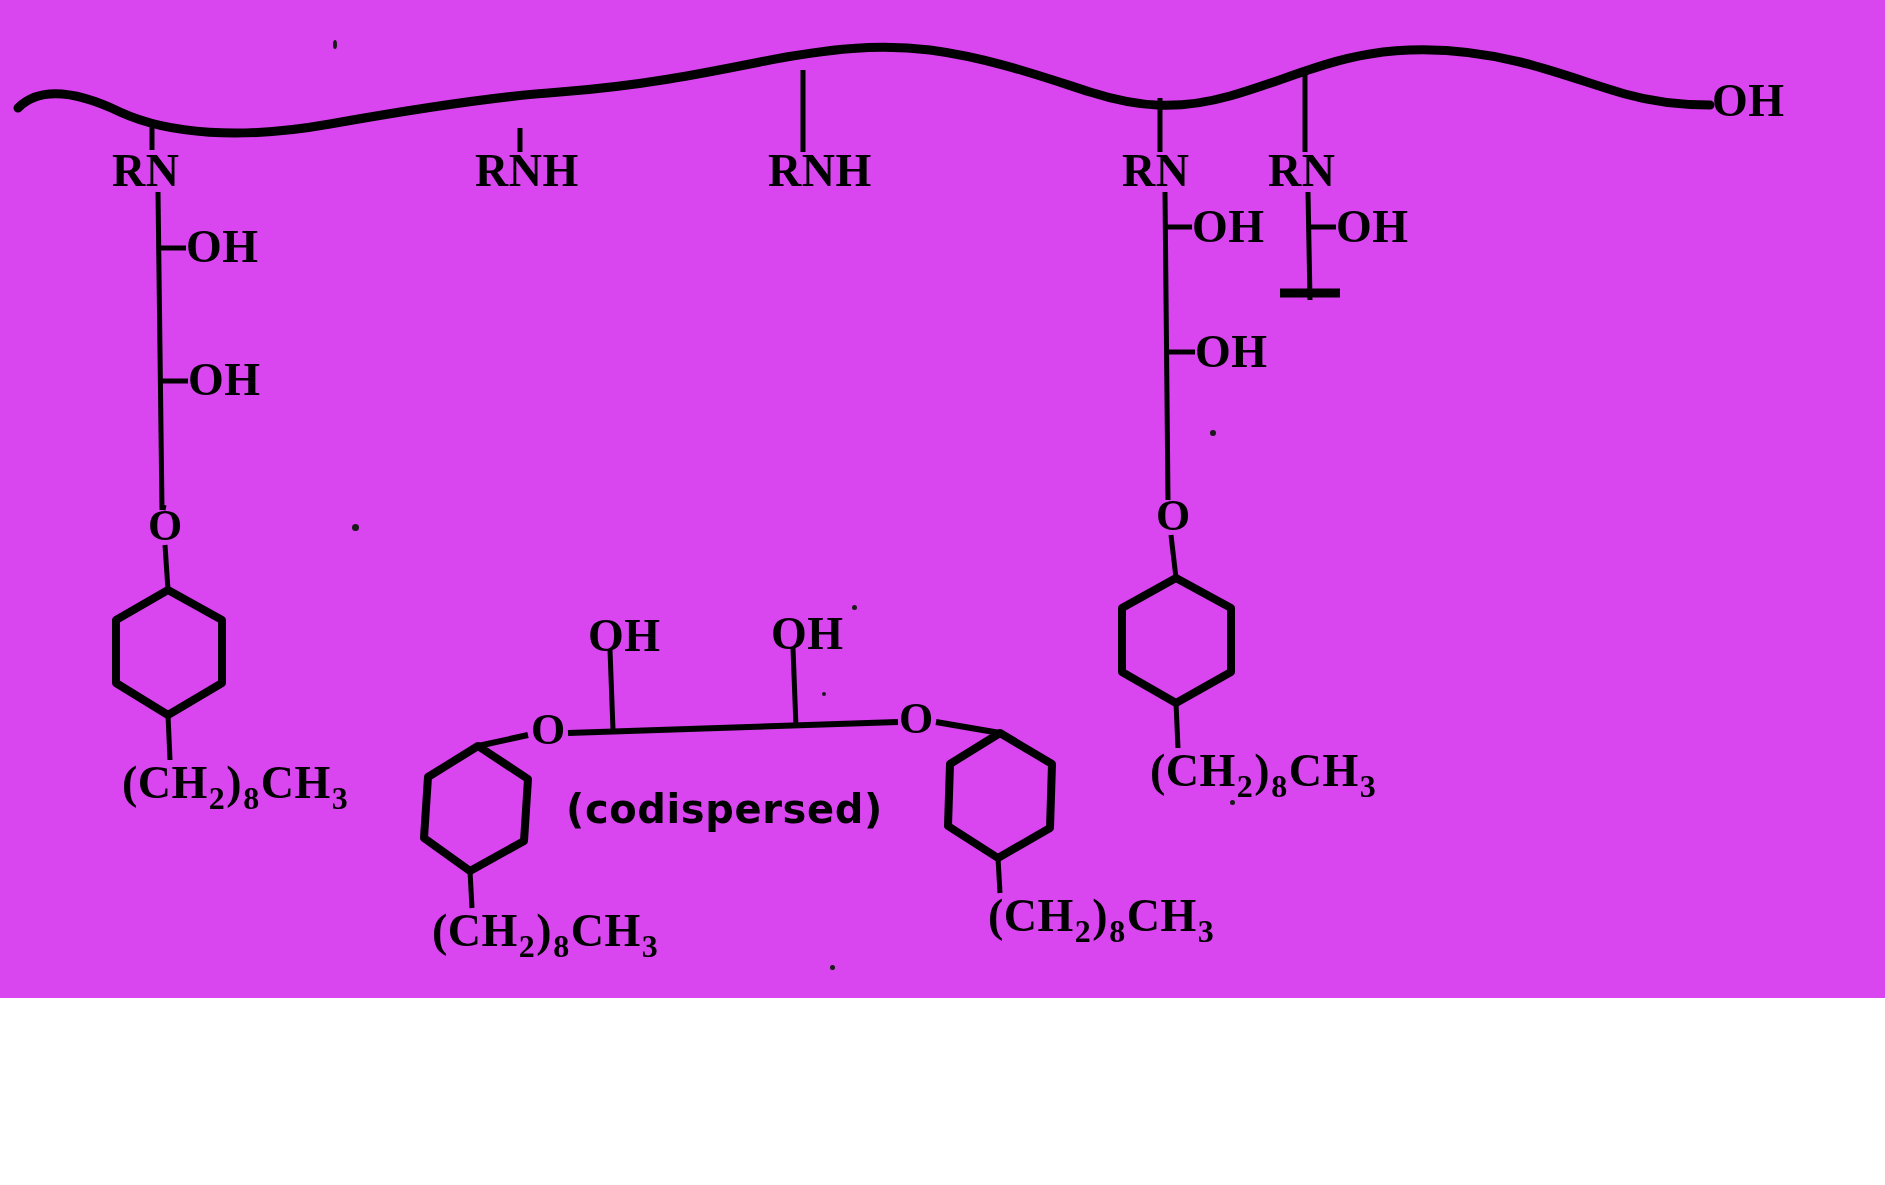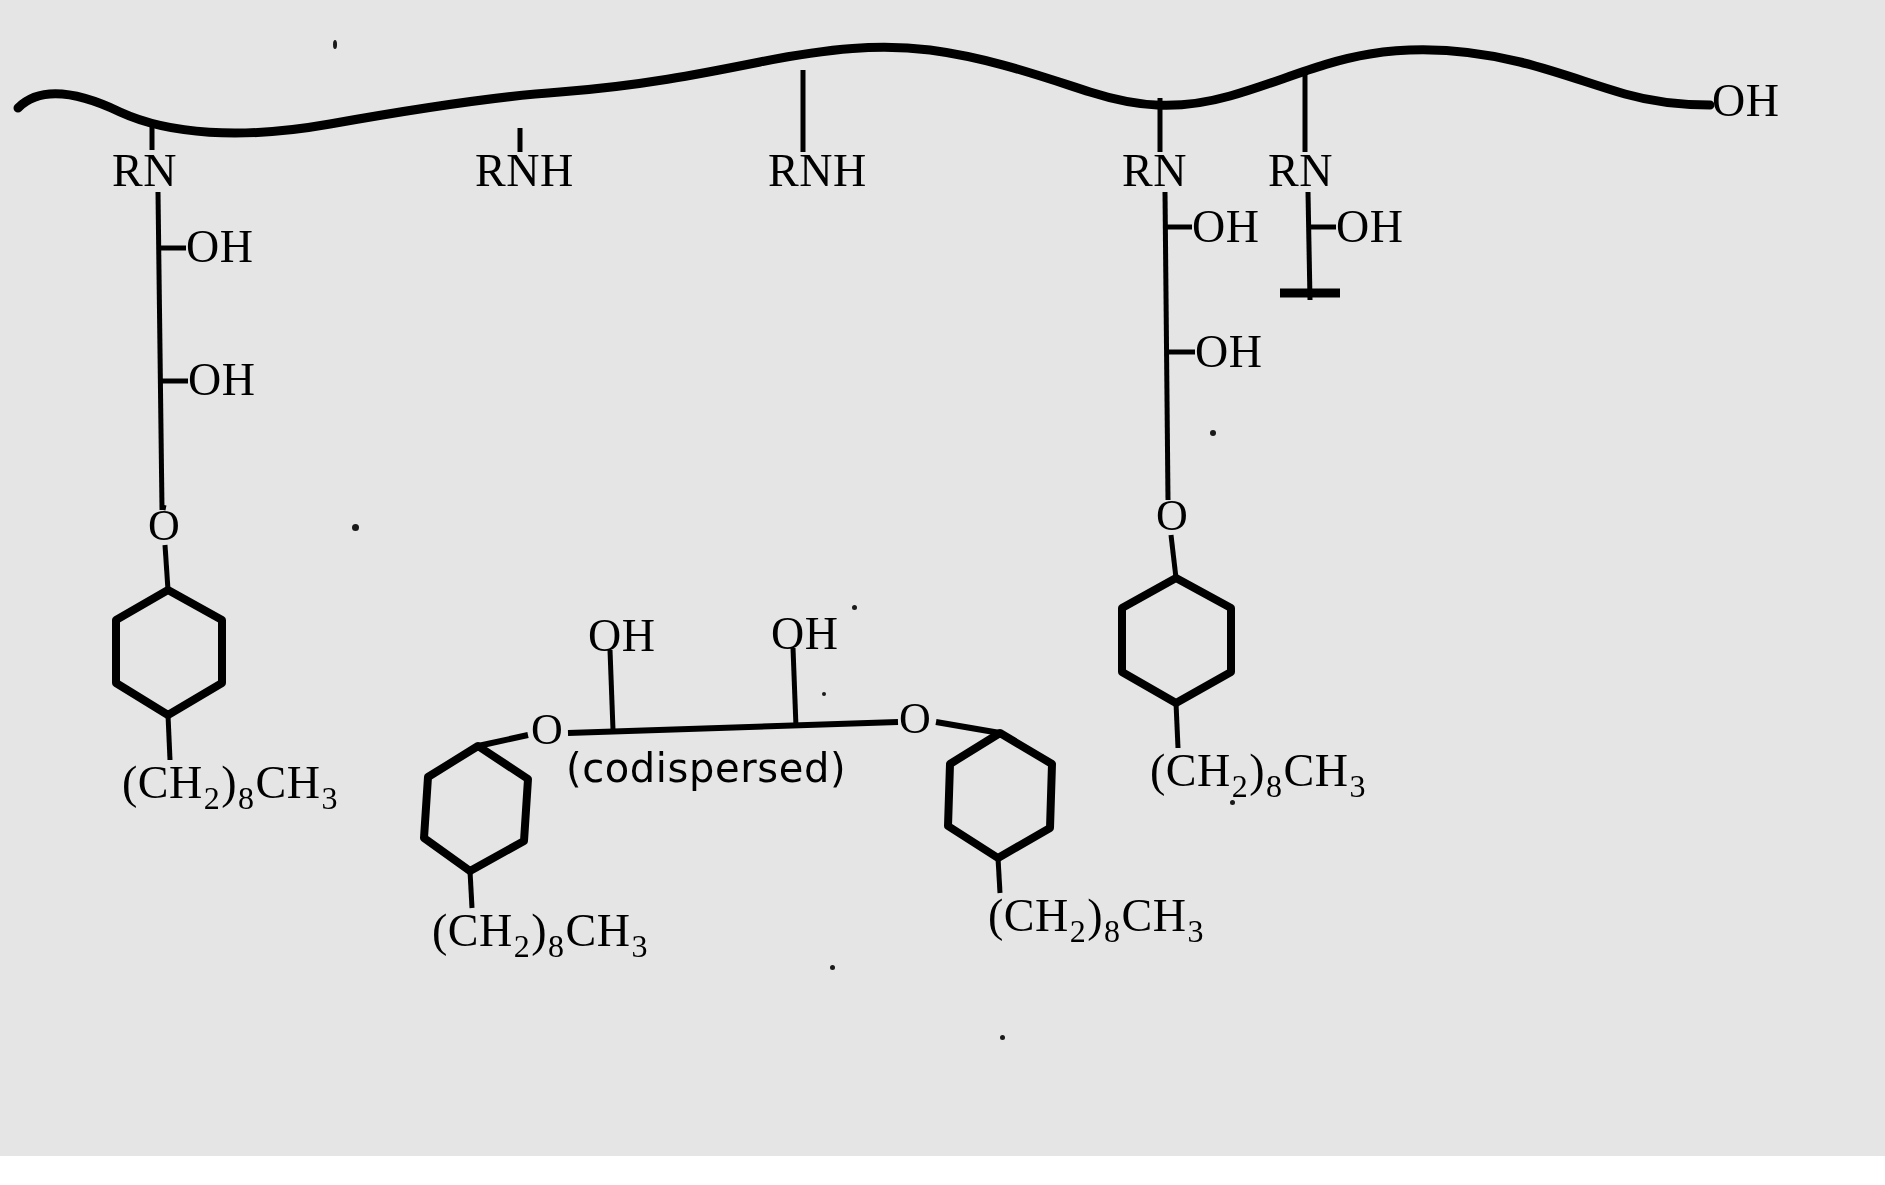--- a/index.html
+++ b/index.html
@@ -6,23 +6,24 @@
     margin: 0;
     padding: 0;
     background: #ffffff;
   }
   body {
     font-family: "Liberation Serif", "DejaVu Serif", serif;
   }
   #figure {
     position: relative;
     width: 1885px;
-    height: 1156px;
-    background: #e5e5e5;
+    height: 998px;
+    background: #d946ef;
     overflow: hidden;
+    font-weight: bold;
   }
   #figure svg {
     position: absolute;
     left: 0;
     top: 0;
     width: 1885px;
     height: 1185px;
   }
   .lbl {
     position: absolute;
@@ -196,21 +197,21 @@
 
   <div class="lbl atom" style="left:1268px; top:148px;">RN</div>
   <div class="lbl atom" style="left:1336px; top:204px;">OH</div>
 
   <div class="lbl atom" style="left:588px; top:613px;">OH</div>
   <div class="lbl atom" style="left:771px; top:611px;">OH</div>
 
   <div class="lbl atom-o" style="left:531px; top:708px;">O</div>
   <div class="lbl atom-o" style="left:899px; top:697px;">O</div>
 
-  <div class="lbl codisp" style="left:566px; top:748px;">(codispersed)</div>
+  <div class="lbl codisp" style="left:566px; top:789px;">(codispersed)</div>
 
   <div class="lbl alkyl" style="left:432px; top:908px;">
     <span>(CH</span><span class="sub">2</span><span>)</span><span class="sub">8</span><span>CH</span><span class="sub">3</span>
   </div>
 
   <div class="lbl alkyl" style="left:988px; top:893px;">
     <span>(CH</span><span class="sub">2</span><span>)</span><span class="sub">8</span><span>CH</span><span class="sub">3</span>
   </div>
 
   <div class="speck" style="left:333px; top:40px; width:4px; height:9px;"></div>

